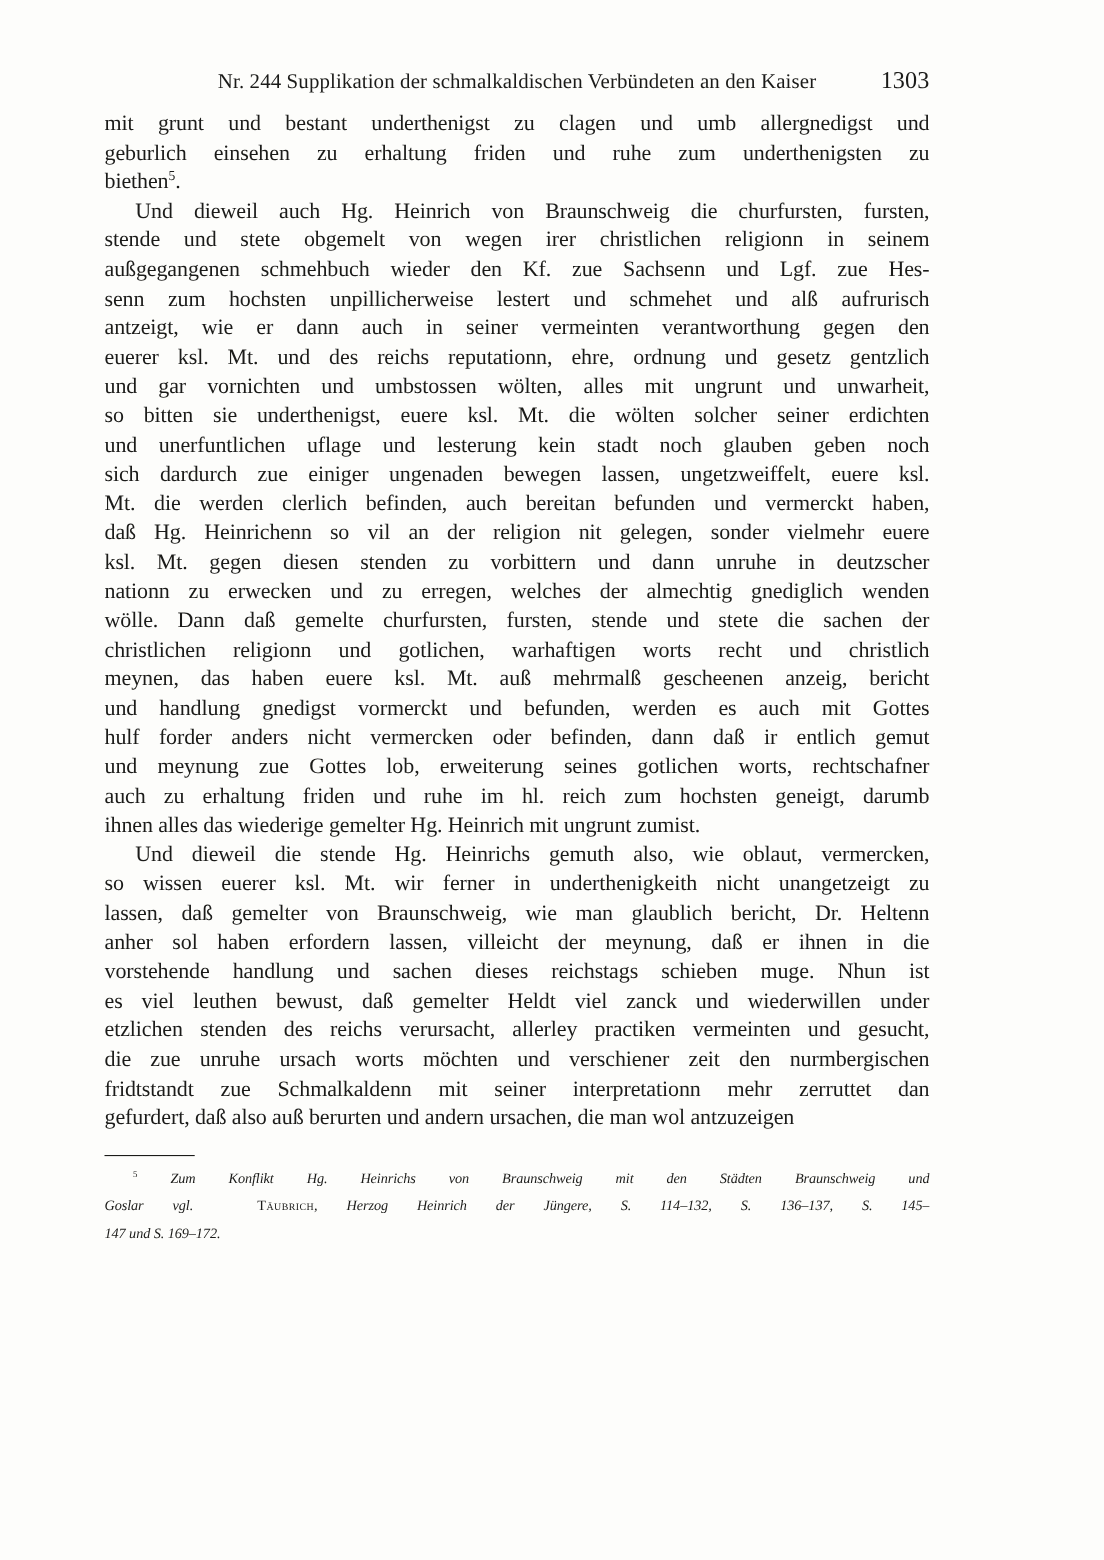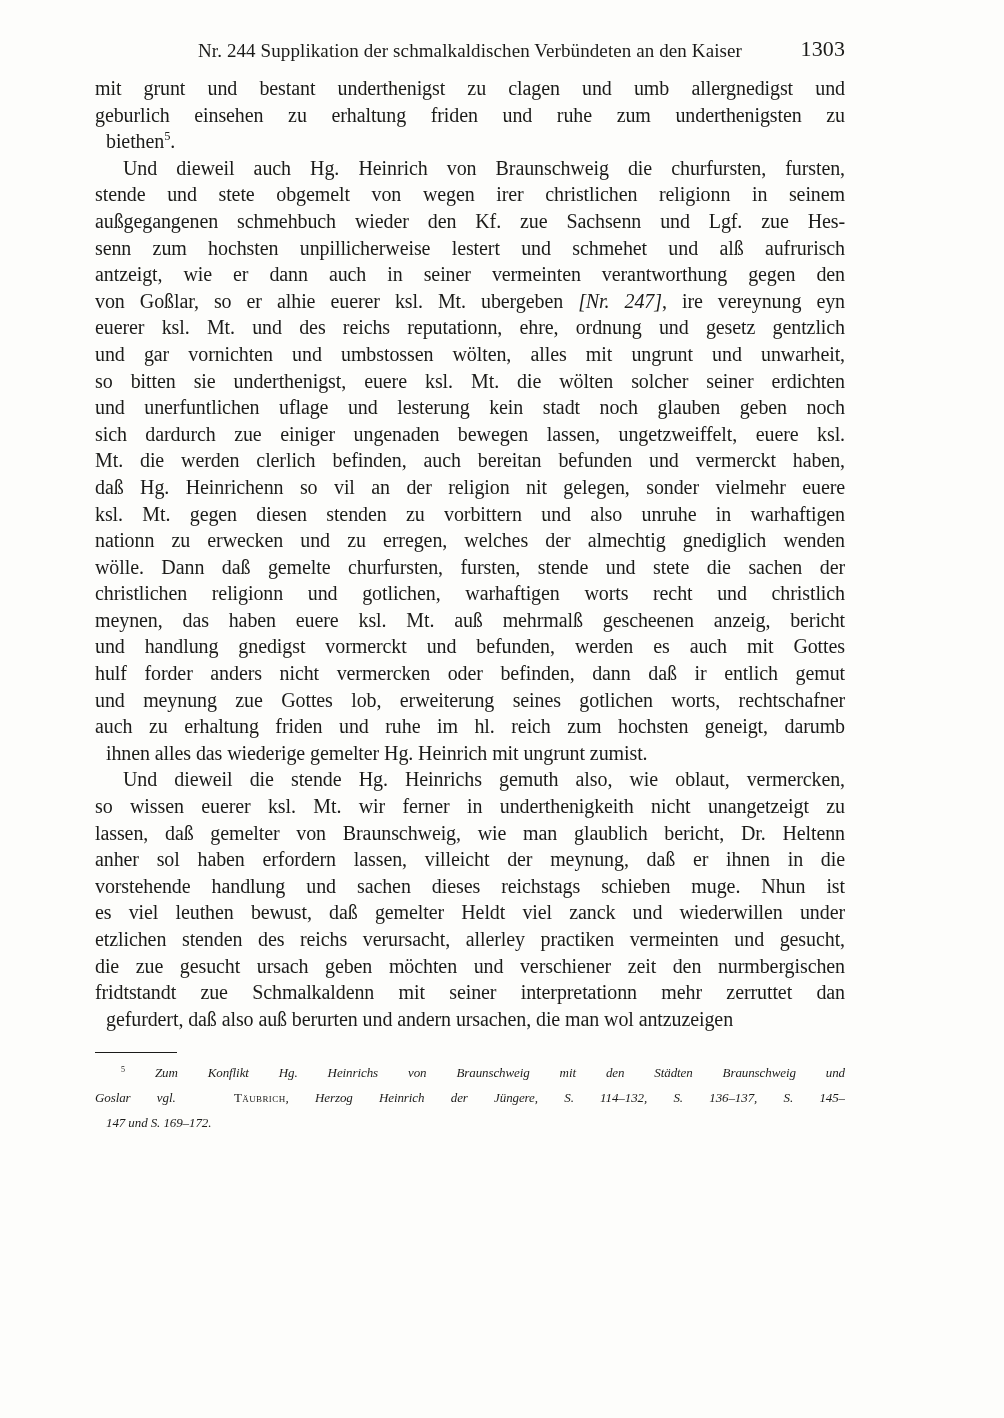--- a/index.html
+++ b/index.html
@@ -9,21 +9,21 @@
   body {
     width: 1004px;
     height: 1418px;
     background: #fdfdfb;
     overflow: hidden;
   }
   .page {
     position: relative;
     width: 750px;
     margin-left: 95px;
-    padding-top: 40px;
+    padding-top: 64px;
     color: #1b1b19;
     font-family: "Liberation Serif", "DejaVu Serif", serif;
   }
   .header {
     position: relative;
     height: 28px;
     font-size: 19px;
     letter-spacing: 0.1px;
   }
   .header-title {
@@ -44,21 +44,20 @@
   .line {
     height: 26.6px;
     line-height: 26.6px;
     overflow: hidden;
     text-align: justify;
     text-align-last: justify;
     white-space: normal;
   }
   .line.para-end {
     text-align-last: left;
-    margin-left: 11px;
   }
   .line.indent {
     text-indent: 28px;
   }
   .sup {
     vertical-align: super;
     font-size: 0.62em;
     line-height: 0;
     font-style: normal;
   }
@@ -103,46 +102,45 @@
 
   <div class="body-text" id="body-lines">
       <div class="line"><span>mit grunt und bestant underthenigst zu clagen und umb allergnedigst und</span></div>
       <div class="line"><span>geburlich einsehen zu erhaltung friden und ruhe zum underthenigsten zu</span></div>
       <div class="line para-end"><span>biethen</span><span class="sup">5</span><span>.</span></div>
       <div class="line indent"><span>Und dieweil auch Hg. Heinrich von Braunschweig die churfursten, fursten,</span></div>
       <div class="line"><span>stende und stete obgemelt von wegen irer christlichen religionn in seinem</span></div>
       <div class="line"><span>außgegangenen schmehbuch wieder den Kf. zue Sachsenn und Lgf. zue Hes-</span></div>
       <div class="line"><span>senn zum hochsten unpillicherweise lestert und schmehet und alß aufrurisch</span></div>
       <div class="line"><span>antzeigt, wie er dann auch in seiner vermeinten verantworthung gegen den</span></div>
-      <div class="line"><span>von Goßlar, so er alhie euerer ksl. Mt. ubergeben </span><span class="italic">[Nr. 247]</span><span>, ire vereynung eyn</span></div>
       <div class="line"><span>euerer ksl. Mt. und des reichs reputationn, ehre, ordnung und gesetz gentzlich</span></div>
       <div class="line"><span>und gar vornichten und umbstossen wölten, alles mit ungrunt und unwarheit,</span></div>
       <div class="line"><span>so bitten sie underthenigst, euere ksl. Mt. die wölten solcher seiner erdichten</span></div>
       <div class="line"><span>und unerfuntlichen uflage und lesterung kein stadt noch glauben geben noch</span></div>
       <div class="line"><span>sich dardurch zue einiger ungenaden bewegen lassen, ungetzweiffelt, euere ksl.</span></div>
       <div class="line"><span>Mt. die werden clerlich befinden, auch bereitan befunden und vermerckt haben,</span></div>
       <div class="line"><span>daß Hg. Heinrichenn so vil an der religion nit gelegen, sonder vielmehr euere</span></div>
-      <div class="line"><span>ksl. Mt. gegen diesen stenden zu vorbittern und also unruhe in warhaftigen</span></div>
+      <div class="line"><span>ksl. Mt. gegen diesen stenden zu vorbittern und dann unruhe in deutzscher</span></div>
       <div class="line"><span>nationn zu erwecken und zu erregen, welches der almechtig gnediglich wenden</span></div>
       <div class="line"><span>wölle. Dann daß gemelte churfursten, fursten, stende und stete die sachen der</span></div>
       <div class="line"><span>christlichen religionn und gotlichen, warhaftigen worts recht und christlich</span></div>
       <div class="line"><span>meynen, das haben euere ksl. Mt. auß mehrmalß gescheenen anzeig, bericht</span></div>
       <div class="line"><span>und handlung gnedigst vormerckt und befunden, werden es auch mit Gottes</span></div>
       <div class="line"><span>hulf forder anders nicht vermercken oder befinden, dann daß ir entlich gemut</span></div>
       <div class="line"><span>und meynung zue Gottes lob, erweiterung seines gotlichen worts, rechtschafner</span></div>
       <div class="line"><span>auch zu erhaltung friden und ruhe im hl. reich zum hochsten geneigt, darumb</span></div>
       <div class="line para-end"><span>ihnen alles das wiederige gemelter Hg. Heinrich mit ungrunt zumist.</span></div>
       <div class="line indent"><span>Und dieweil die stende Hg. Heinrichs gemuth also, wie oblaut, vermercken,</span></div>
       <div class="line"><span>so wissen euerer ksl. Mt. wir ferner in underthenigkeith nicht unangetzeigt zu</span></div>
       <div class="line"><span>lassen, daß gemelter von Braunschweig, wie man glaublich bericht, Dr. Heltenn</span></div>
       <div class="line"><span>anher sol haben erfordern lassen, villeicht der meynung, daß er ihnen in die</span></div>
       <div class="line"><span>vorstehende handlung und sachen dieses reichstags schieben muge. Nhun ist</span></div>
       <div class="line"><span>es viel leuthen bewust, daß gemelter Heldt viel zanck und wiederwillen under</span></div>
       <div class="line"><span>etzlichen stenden des reichs verursacht, allerley practiken vermeinten und gesucht,</span></div>
-      <div class="line"><span>die zue gesucht ursach geben möchten und verschiener zeit den nurmbergischen</span></div>
+      <div class="line"><span>die zue unruhe ursach worts möchten und verschiener zeit den nurmbergischen</span></div>
       <div class="line"><span>fridtstandt zue Schmalkaldenn mit seiner interpretationn mehr zerruttet dan</span></div>
       <div class="line para-end"><span>gefurdert, daß also auß berurten und andern ursachen, die man wol antzuzeigen</span></div>
     </div>
 
   <div class="footnote">
     <div class="fn-rule"></div>
     <div class="fn-lines" id="fn-lines">
         <div class="line fn-line indent"><span class="sup">5</span><span> </span><span class="italic">Zum Konflikt Hg. Heinrichs von Braunschweig mit den Städten Braunschweig und</span></div>
         <div class="line fn-line"><span class="italic">Goslar vgl. </span><span class="smallcaps">Täubrich</span><span class="italic">, Herzog Heinrich der Jüngere, S. 114–132, S. 136–137, S. 145–</span></div>
         <div class="line fn-line para-end"><span class="italic">147 und S. 169–172.</span></div>

